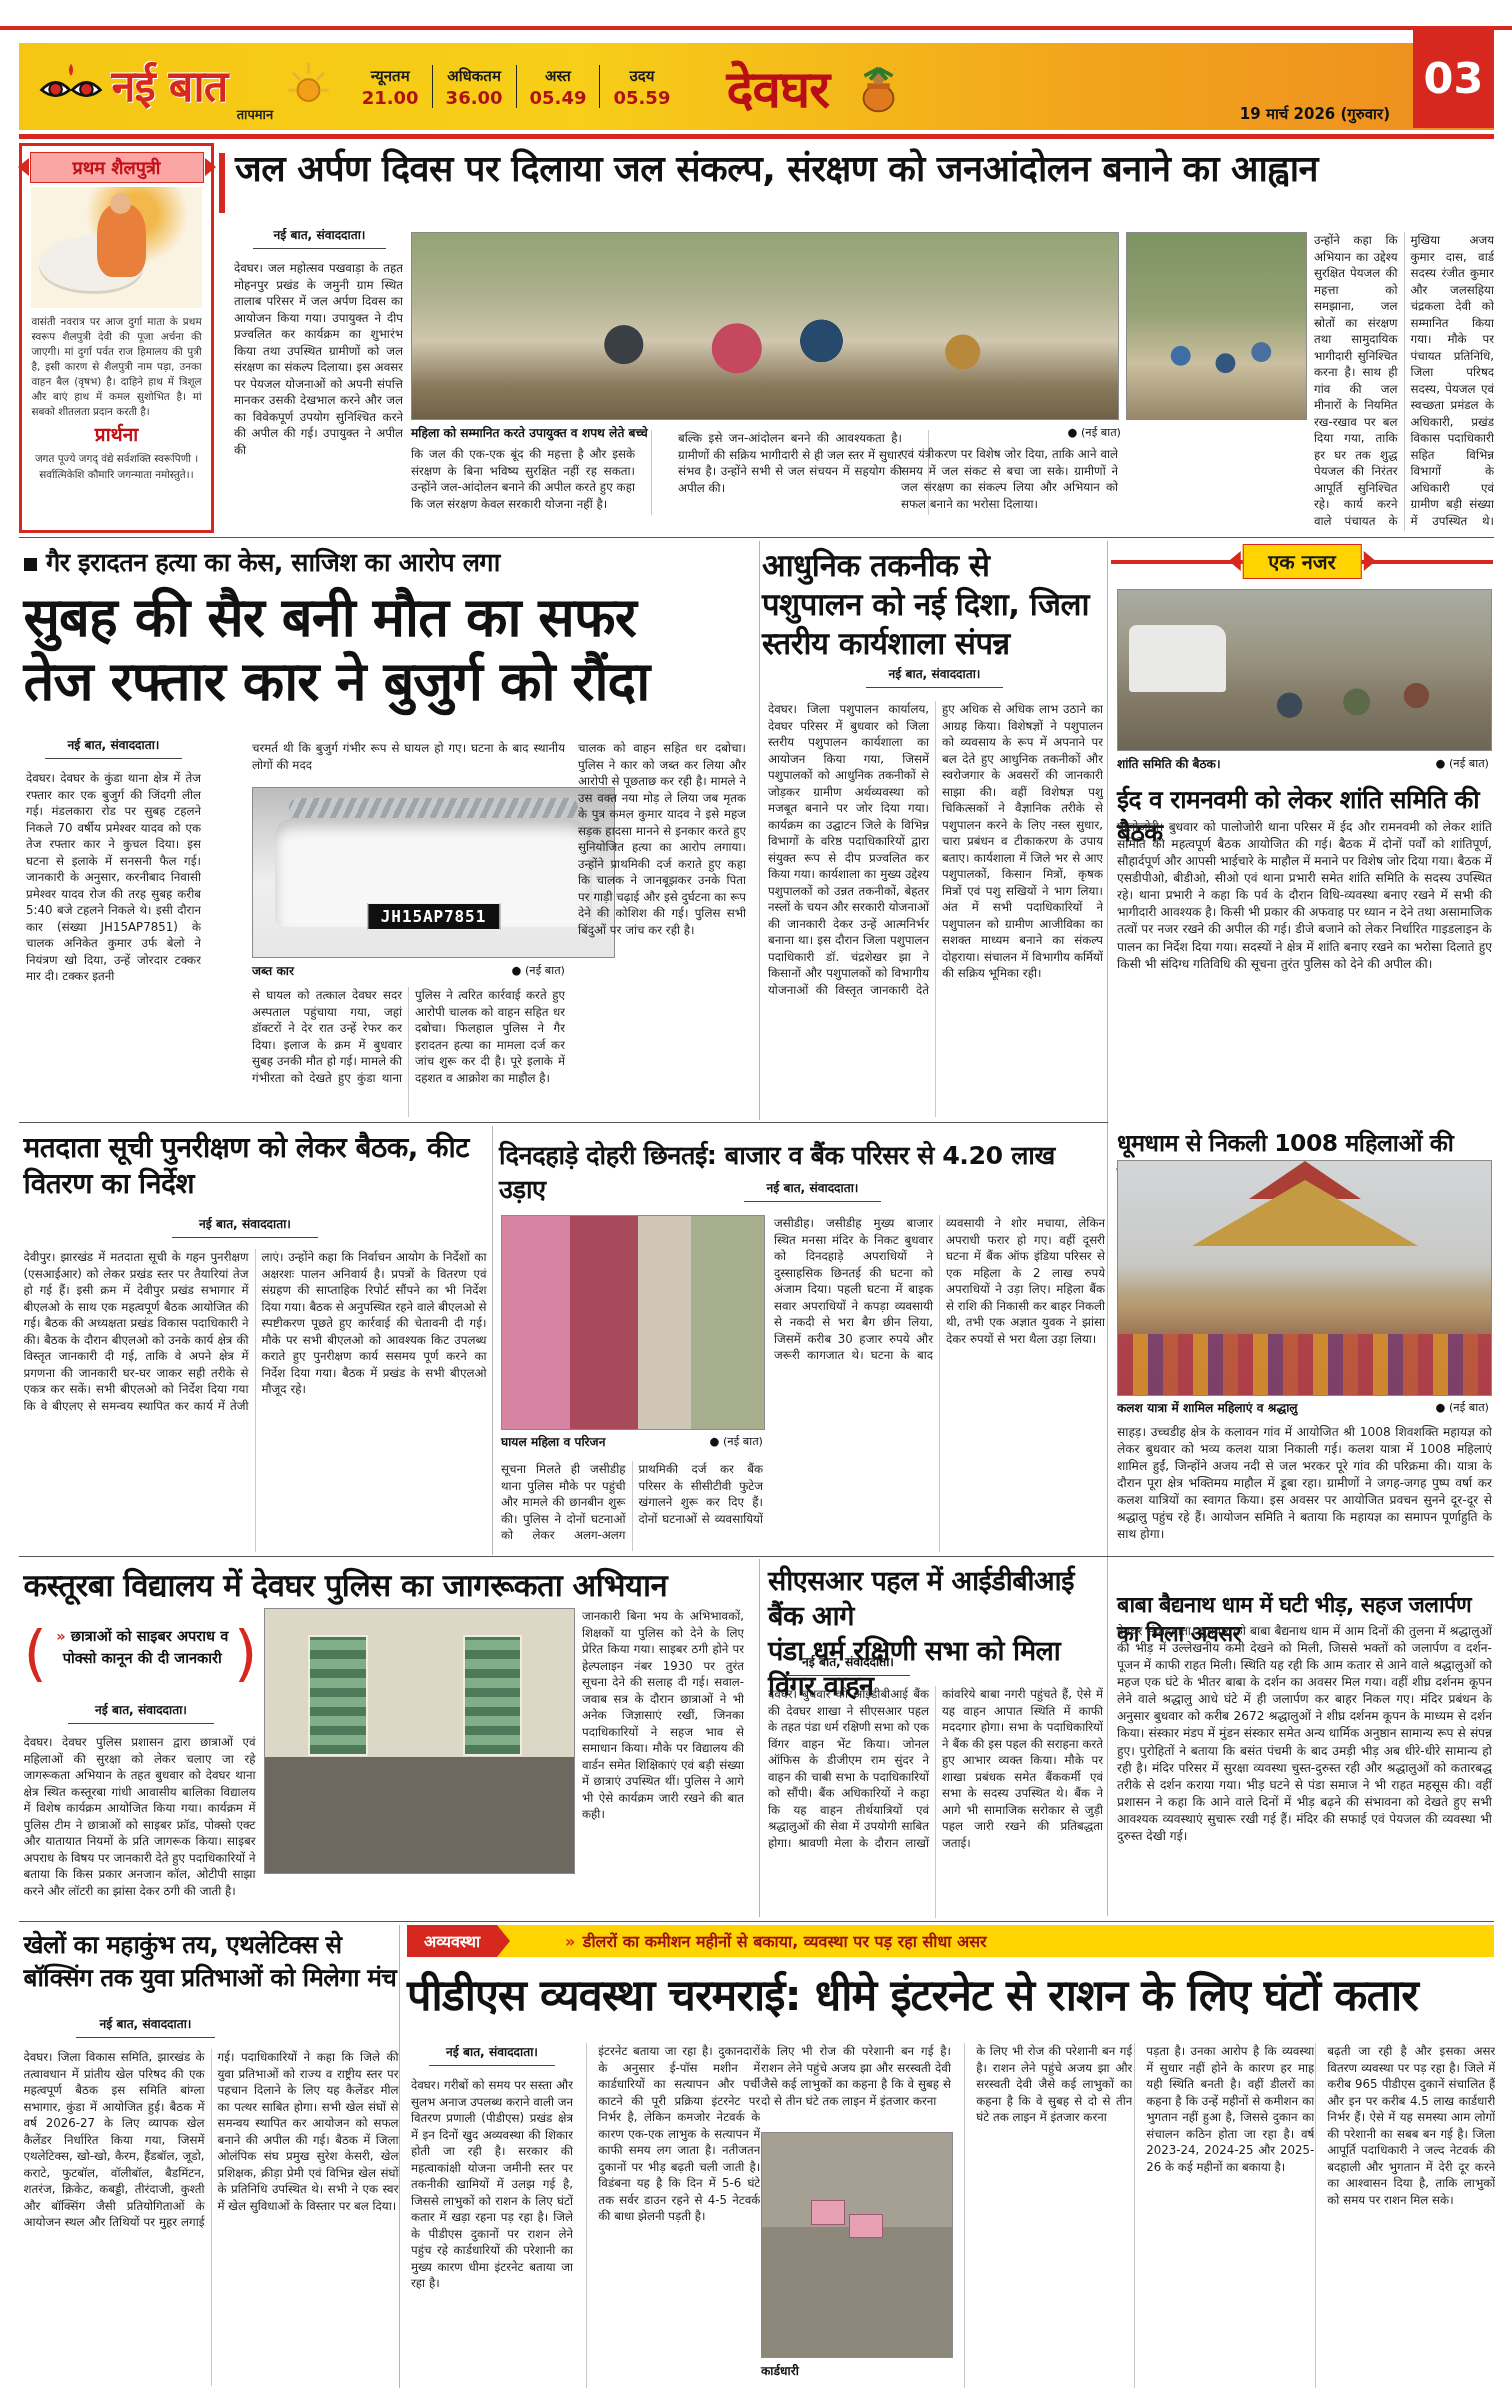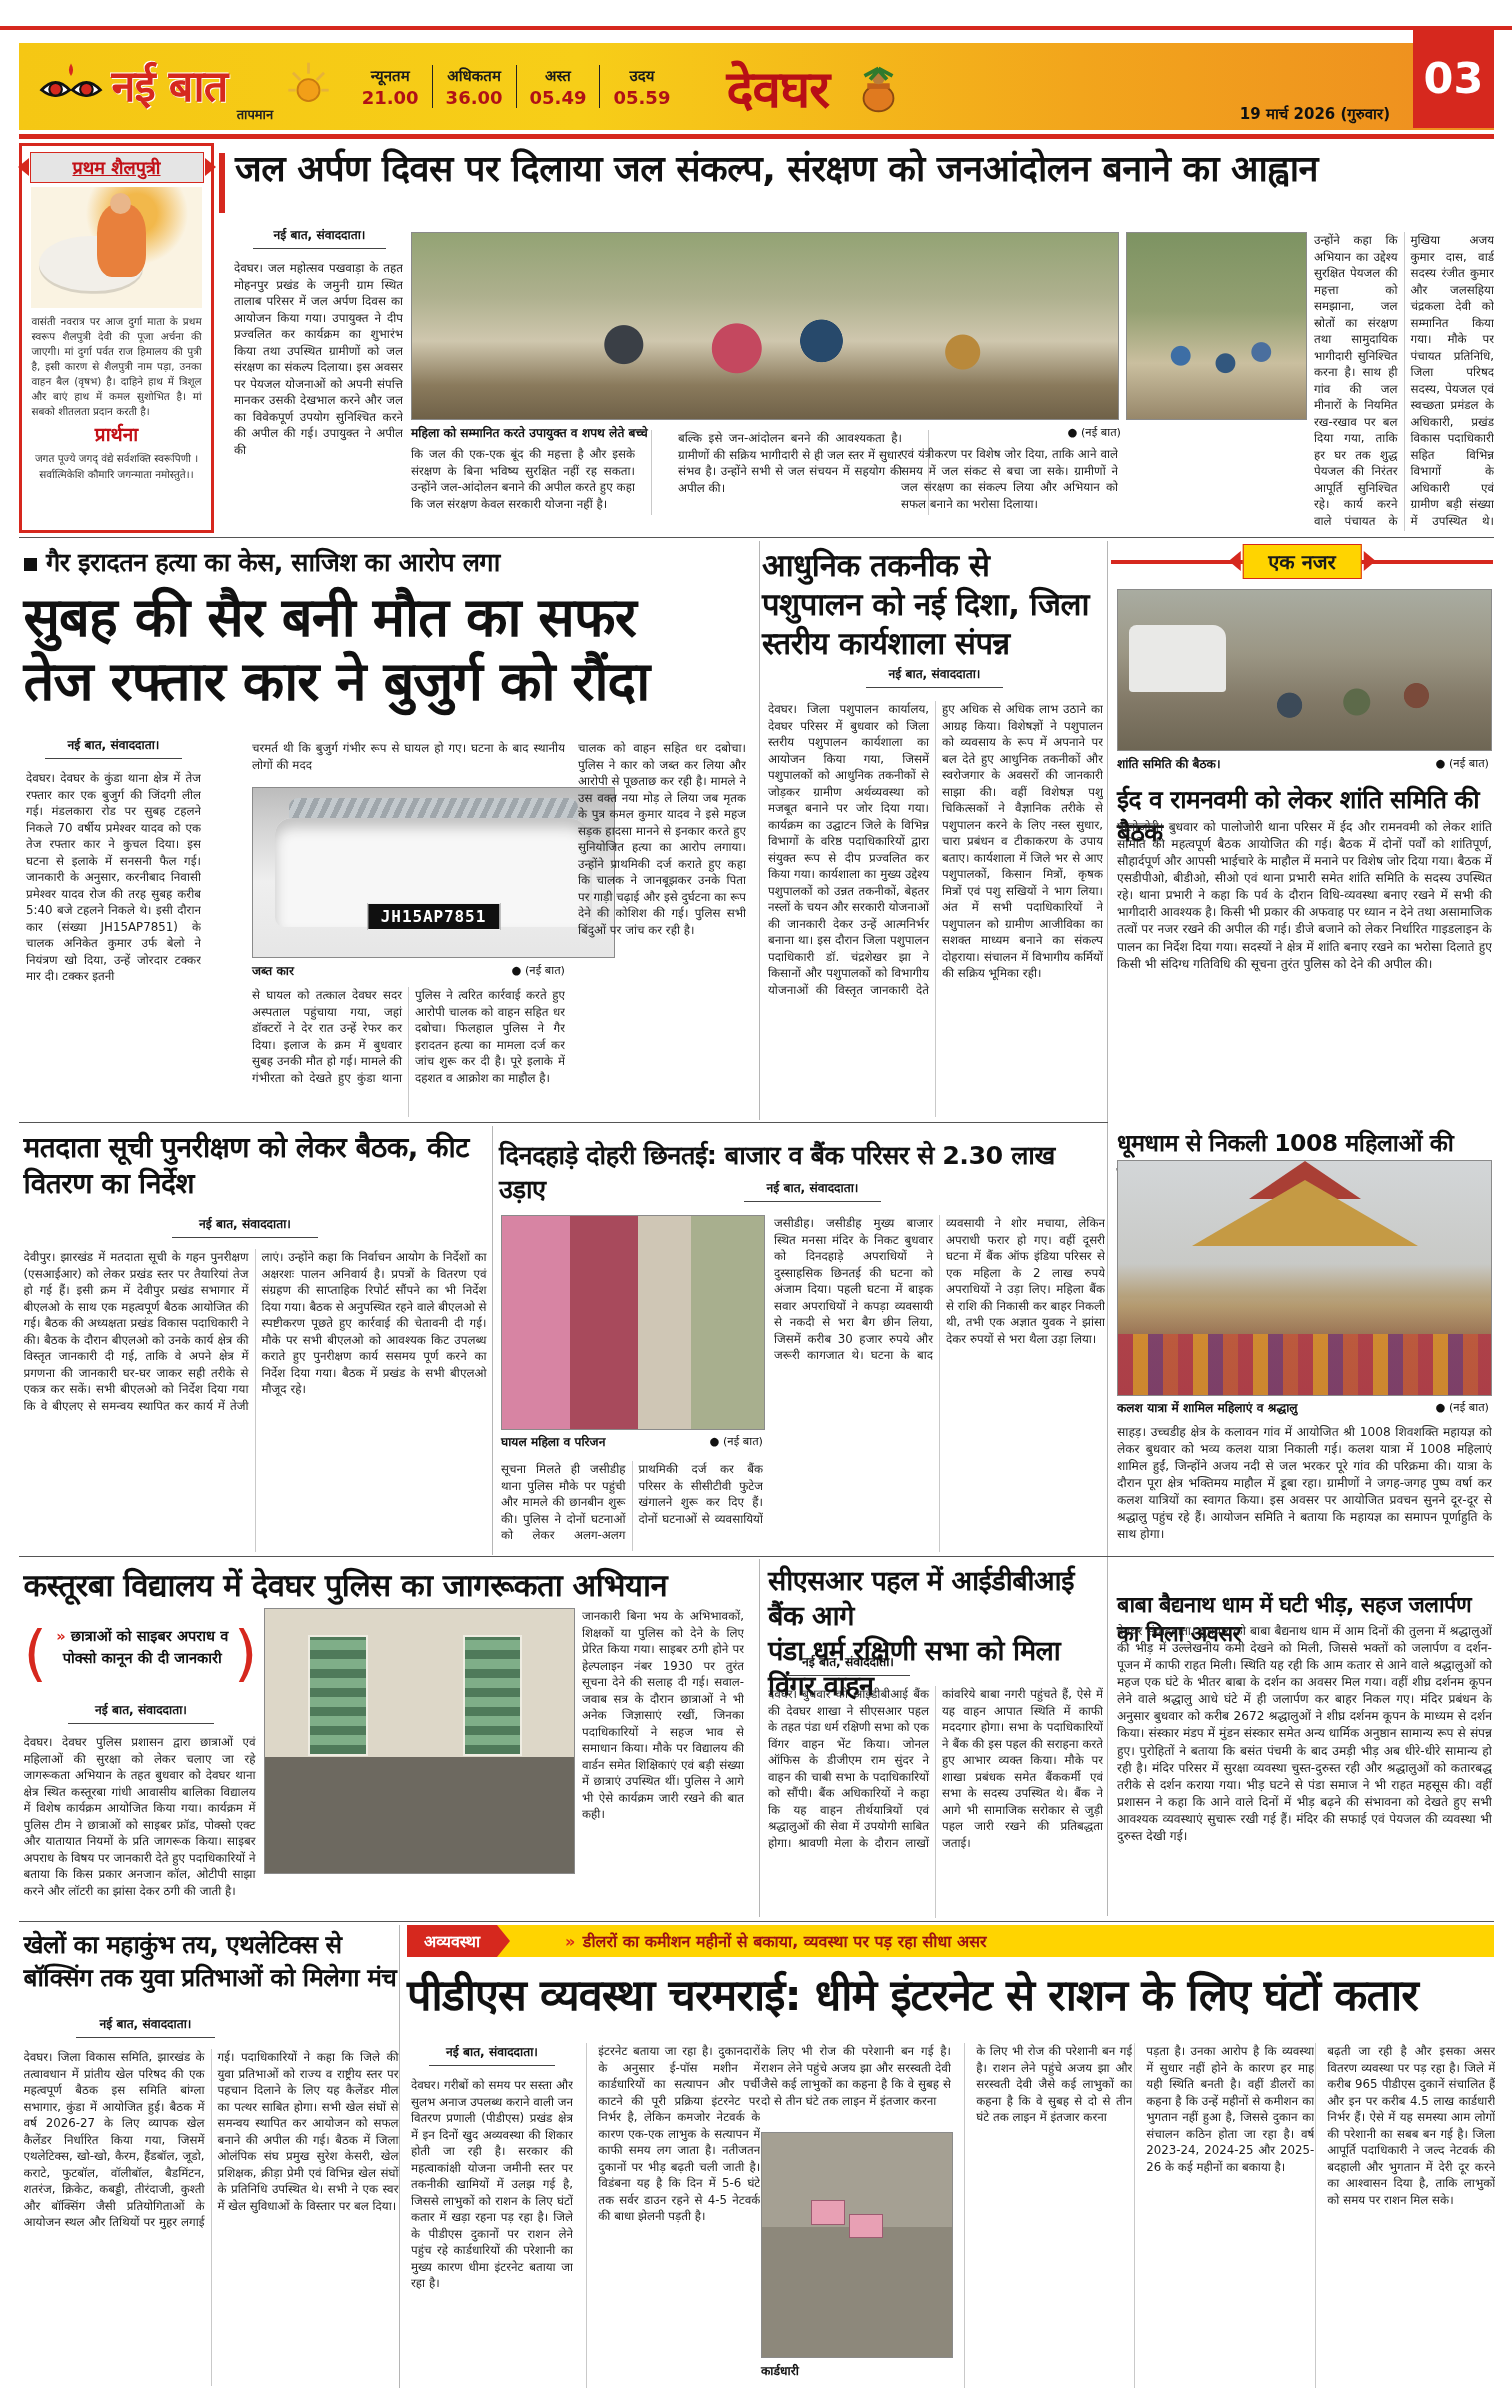--- a/index.html
+++ b/index.html
@@ -35,22 +35,22 @@
   .byline{text-align:center;font-weight:700;font-size:12.2px;color:#111;
           border-bottom:0.9px solid #444;padding-bottom:4.7px;width:78%;margin:0 auto;}
   .caption{font-size:12.2px;font-weight:700;color:#111;}
   .credit{font-size:11.3px;font-weight:400;color:#111;}
   .photo{position:absolute;border:0.9px solid #8a8a8a;overflow:hidden;}
   .hline{position:absolute;background:#555;height:0.9px;}
   .vline{position:absolute;background:#b5b5b5;width:0.9px;}
   
   .shail{position:absolute;left:19px;top:143px;width:195px;height:390px;border:3.8px solid #d6281e;
          background:#fff;box-sizing:border-box;}
-  .shail-head{margin:5.6px 7.5px 3.8px;background:#e5e5e5;border:1.9px solid #d6281e;text-align:center;
-              font-size:18px;font-weight:800;color:#c21017;padding:2.8px 0;position:relative;text-decoration:underline;}
+  .shail-head{margin:5.6px 7.5px 3.8px;background:#fca5a5;border:1.9px solid #d6281e;text-align:center;
+              font-size:18px;font-weight:800;color:#c21017;padding:2.8px 0;position:relative;}
   .shail-head:before,.shail-head:after{content:"";position:absolute;top:50%;width:0;height:0;
               border-top:9.4px solid transparent;border-bottom:9.4px solid transparent;margin-top:-9.4px;}
   .shail-head:before{left:-13px;border-right:11.3px solid #d6281e;}
   .shail-head:after{right:-13px;border-left:11.3px solid #d6281e;}
   .ph-goddess{position:relative;margin:1.9px 9.4px;height:121px;border:none;
        background:radial-gradient(circle at 62% 22%,#f2b84b 0 14%,rgba(250,243,226,0) 36%),#faf3e2;}
   .g-bull{position:absolute;left:7.5px;top:49px;width:104px;height:55px;background:#f2efe9;
           border-radius:50% 40% 45% 50%;box-shadow:0 2.8px 0 #d8d2c4;}
   .g-fig{position:absolute;left:66px;top:17px;width:49px;height:73px;background:#e8803c;
          border-radius:40% 40% 30% 30%;}
@@ -269,21 +269,21 @@
   <div class="hline" style="left:19px;top:1122px;width:1089px;"></div>
 
   <div class="abs hl" style="left:23.5px;top:1130px;width:463px;font-size:28px;line-height:1.3;">मतदाता सूची पुनरीक्षण को लेकर बैठक, कीट वितरण का निर्देश</div>
   <div class="abs" style="left:151px;top:1215px;width:188px;">
     <div class="byline">नई बात, संवाददाता।</div>
   </div>
   <div class="abs body-text cols2" style="left:23.5px;top:1249px;width:463px;height:303px;overflow:hidden;">देवीपुर। झारखंड में मतदाता सूची के गहन पुनरीक्षण (एसआईआर) को लेकर प्रखंड स्तर पर तैयारियां तेज हो गई हैं। इसी क्रम में देवीपुर प्रखंड सभागार में बीएलओ के साथ एक महत्वपूर्ण बैठक आयोजित की गई। बैठक की अध्यक्षता प्रखंड विकास पदाधिकारी ने की। बैठक के दौरान बीएलओ को उनके कार्य क्षेत्र की विस्तृत जानकारी दी गई, ताकि वे अपने क्षेत्र में प्रगणना की जानकारी घर-घर जाकर सही तरीके से एकत्र कर सकें। सभी बीएलओ को निर्देश दिया गया कि वे बीएलए से समन्वय स्थापित कर कार्य में तेजी लाएं। उन्होंने कहा कि निर्वाचन आयोग के निर्देशों का अक्षरशः पालन अनिवार्य है। प्रपत्रों के वितरण एवं संग्रहण की साप्ताहिक रिपोर्ट सौंपने का भी निर्देश दिया गया। बैठक से अनुपस्थित रहने वाले बीएलओ से स्पष्टीकरण पूछते हुए कार्रवाई की चेतावनी दी गई। मौके पर सभी बीएलओ को आवश्यक किट उपलब्ध कराते हुए पुनरीक्षण कार्य ससमय पूर्ण करने का निर्देश दिया गया। बैठक में प्रखंड के सभी बीएलओ मौजूद रहे।</div>
 
   <div class="vline" style="left:492px;top:1126px;height:429px;"></div>
 
-  <div class="abs hl" style="left:499px;top:1137px;width:608px;font-size:25.4px;">दिनदहाड़े दोहरी छिनतई: बाजार व बैंक परिसर से 2.30 लाख उड़ाए</div>
+  <div class="abs hl" style="left:499px;top:1137px;width:608px;font-size:25.4px;">दिनदहाड़े दोहरी छिनतई: बाजार व बैंक परिसर से 4.20 लाख उड़ाए</div>
   <div class="abs" style="left:725px;top:1179px;width:175px;">
     <div class="byline">नई बात, संवाददाता।</div>
   </div>
   <div class="photo ph-women" style="left:501px;top:1215px;width:262px;height:213px;"></div>
   <div class="abs caption" style="left:501px;top:1433px;width:207px;">घायल महिला व परिजन</div>
   <div class="abs credit" style="left:659px;top:1433px;width:104px;text-align:right;">● (नई बात)</div>
   <div class="abs body-text cols2" style="left:774px;top:1215px;width:331px;height:337px;overflow:hidden;">जसीडीह। जसीडीह मुख्य बाजार स्थित मनसा मंदिर के निकट बुधवार को दिनदहाड़े अपराधियों ने दुस्साहसिक छिनतई की घटना को अंजाम दिया। पहली घटना में बाइक सवार अपराधियों ने कपड़ा व्यवसायी से नकदी से भरा बैग छीन लिया, जिसमें करीब 30 हजार रुपये और जरूरी कागजात थे। घटना के बाद व्यवसायी ने शोर मचाया, लेकिन अपराधी फरार हो गए। वहीं दूसरी घटना में बैंक ऑफ इंडिया परिसर से एक महिला के 2 लाख रुपये अपराधियों ने उड़ा लिए। महिला बैंक से राशि की निकासी कर बाहर निकली थी, तभी एक अज्ञात युवक ने झांसा देकर रुपयों से भरा थैला उड़ा लिया।</div>
   <div class="abs body-text cols2" style="left:501px;top:1461px;width:262px;height:90px;overflow:hidden;">सूचना मिलते ही जसीडीह थाना पुलिस मौके पर पहुंची और मामले की छानबीन शुरू की। पुलिस ने दोनों घटनाओं को लेकर अलग-अलग प्राथमिकी दर्ज कर बैंक परिसर के सीसीटीवी फुटेज खंगालने शुरू कर दिए हैं। दोनों घटनाओं से व्यवसायियों और ग्राहकों में दहशत का माहौल है।</div>
 
   <div class="hline" style="left:19px;top:1556px;width:1475px;"></div>

